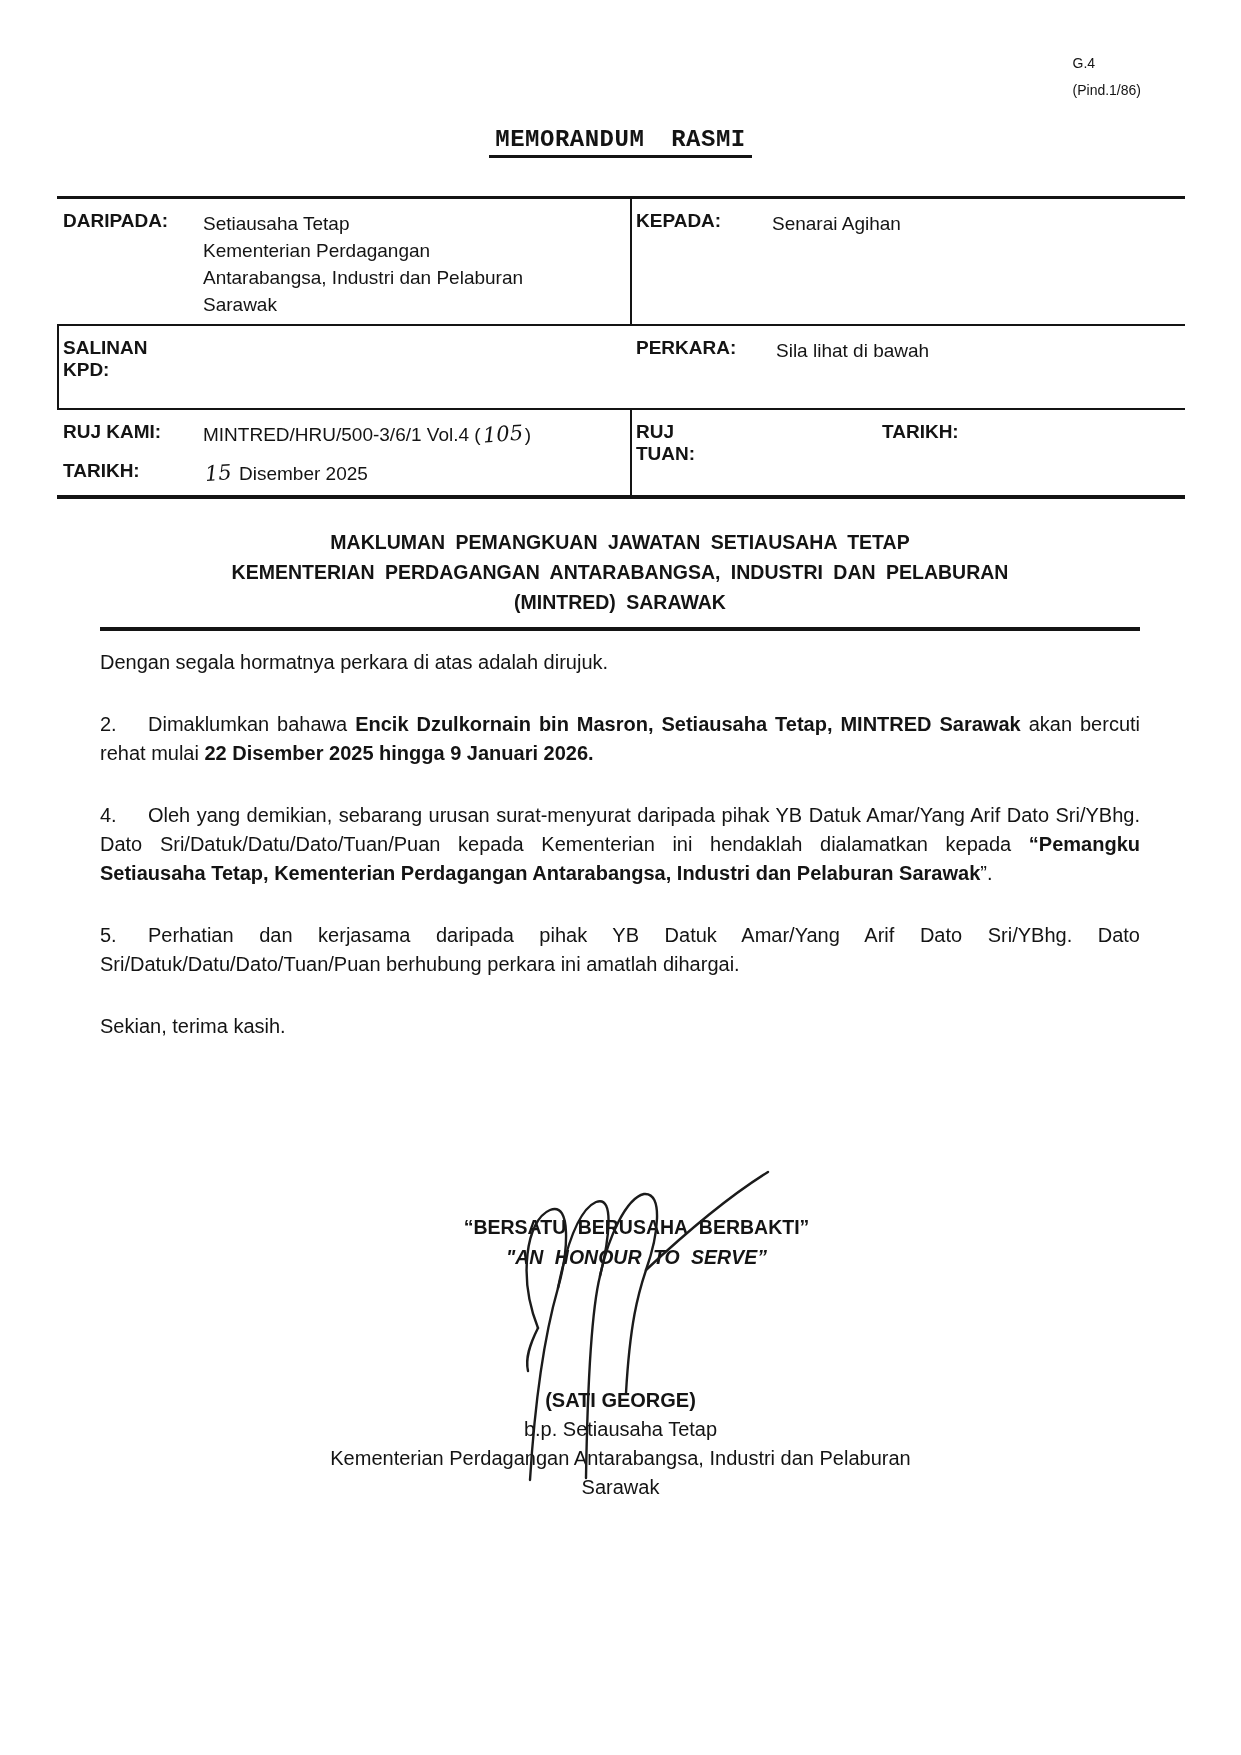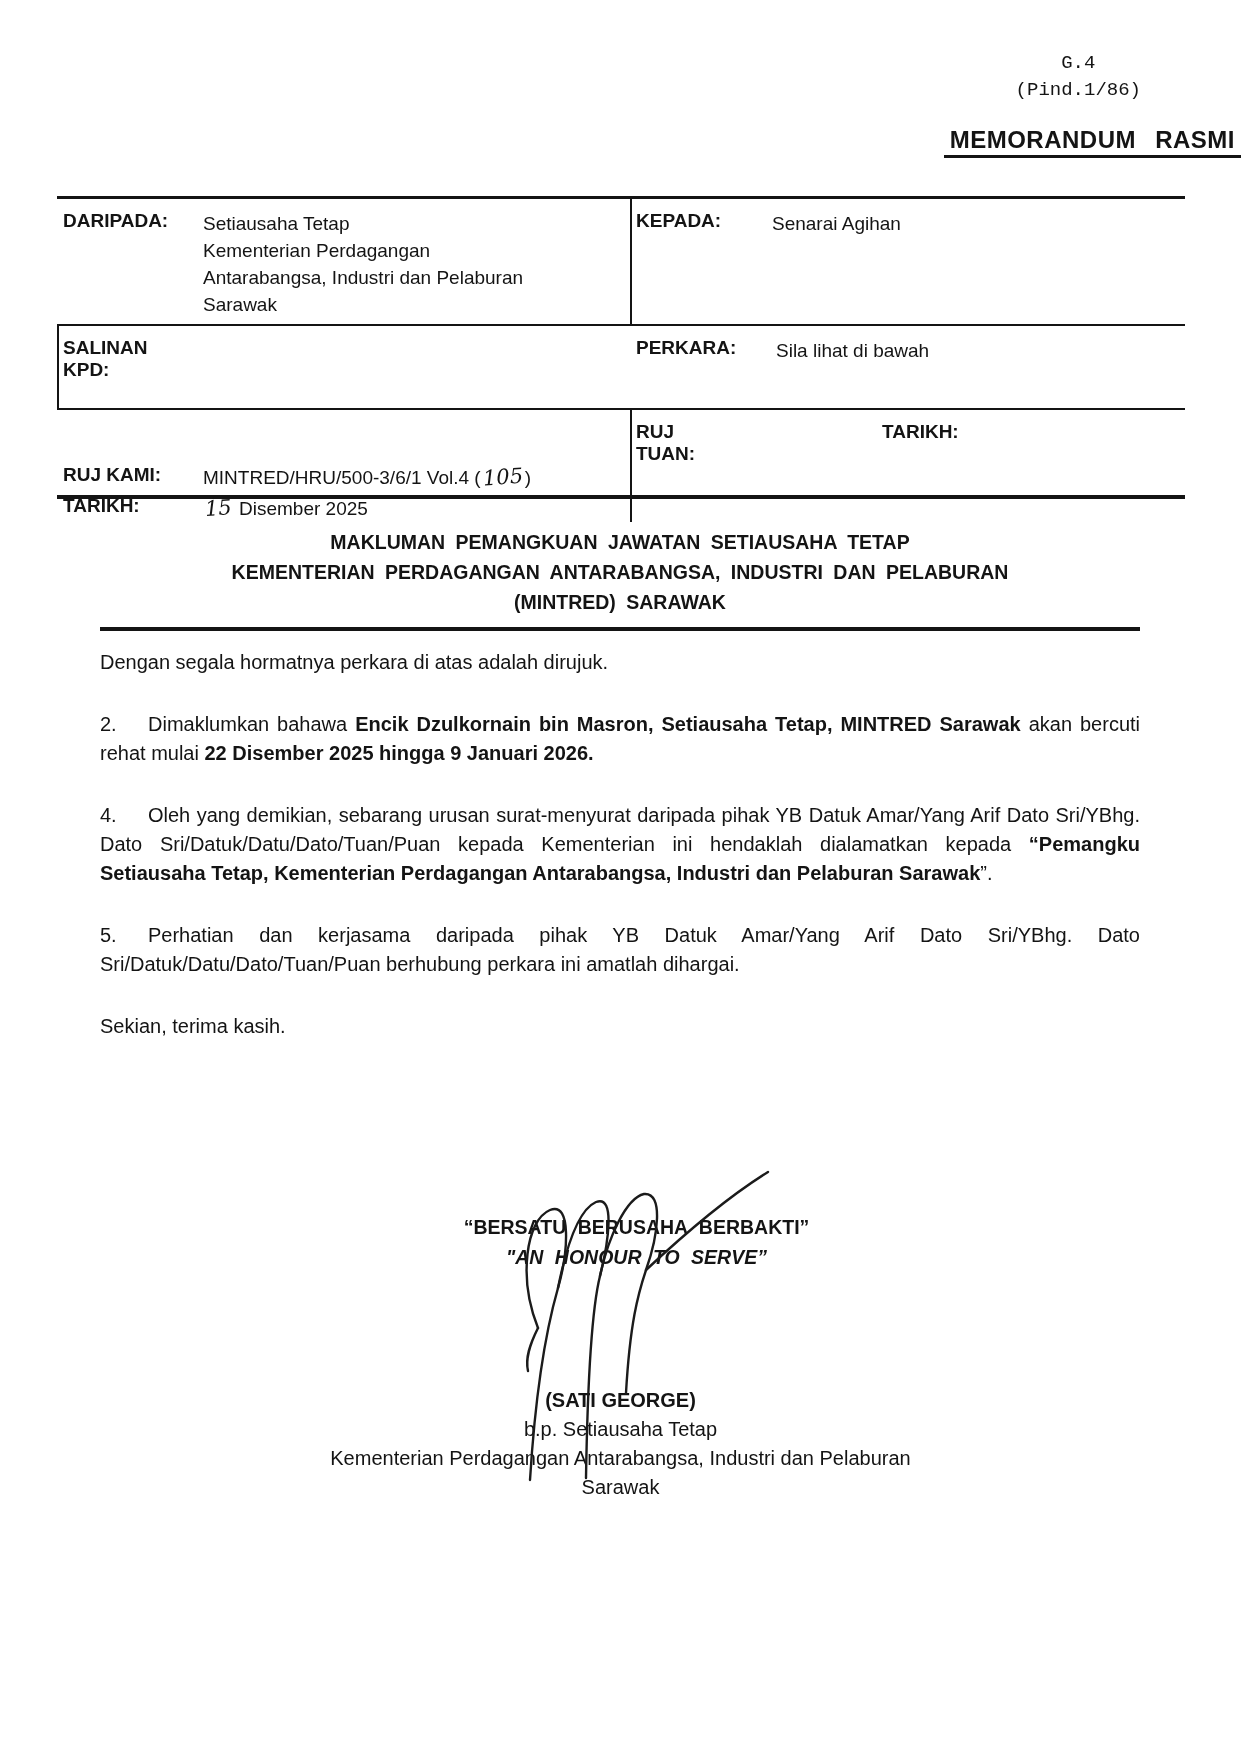--- a/index.html
+++ b/index.html
@@ -1,42 +1,42 @@
 <!DOCTYPE html>
 <html><head>
 <meta charset="utf-8">
 <style>
   html,body{margin:0;padding:0;background:#e8e8e8;}
   .page{
     position:relative;width:1241px;height:1755px;background:#ffffff;
     font-family:"Liberation Sans",sans-serif;color:#141414;overflow:hidden;
   }
   
-  .form-code{position:absolute;top:50px;right:100px;text-align:center;font-size:19px;line-height:27px;font-family:Liberation Mono, monospace;}
+  .form-code{position:absolute;top:50px;right:100px;font-size:14px;line-height:27px;}
   
-  .doc-title{position:absolute;top:126px;left:0;width:100%;text-align:right;}
+  .doc-title{position:absolute;top:126px;left:0;width:100%;text-align:center;font-family:Liberation Mono, monospace;}
   .doc-title span{
     font-size:24px;font-weight:bold;letter-spacing:.5px;word-spacing:12px;
     border-bottom:3px solid #141414;padding:0 6px 2px;
   }
   
   .meta-table{
     position:absolute;top:196px;left:57px;width:1128px;
     border-top:3px solid #141414;border-bottom:4px solid #141414;font-size:19px;
   }
   .mt-row{display:grid;grid-template-columns:573px 555px;}
   .mt-row.sep{border-bottom:2px solid #141414;}
   .r1{height:125px;} .r2{height:82px;} .r3{height:85px;}
   .cell{display:flex;align-items:flex-start;padding-top:11px;box-sizing:border-box;height:100%;}
   .cell-r{border-left:2px solid #141414;position:relative;}
   .lbl{font-weight:bold;white-space:pre-line;flex:0 0 auto;}
   .lbl-l{width:146px;padding-left:6px;box-sizing:border-box;}
   .lbl-r{width:140px;padding-left:4px;box-sizing:border-box;}
   .val{white-space:pre-line;line-height:27px;}
-  .ruj-grid{display:grid;grid-template-columns:146px auto;row-gap:4px;padding-top:11px;box-sizing:border-box;margin-top:43px;}
+  .ruj-grid{display:grid;grid-template-columns:146px auto;row-gap:4px;padding-top:11px;box-sizing:border-box;}
   .ruj-grid .lbl{padding-left:6px;}
   .tarikh-right{position:absolute;left:250px;top:11px;font-weight:bold;}
   .hand{
     font-family:"DejaVu Serif",serif;font-style:italic;font-size:21px;
     display:inline-block;transform:rotate(-4deg);padding:0 2px;
   }
   
   .subject{
     position:absolute;top:527px;left:100px;width:1040px;text-align:center;
     font-weight:bold;font-size:19.5px;line-height:30px;word-spacing:5px;

